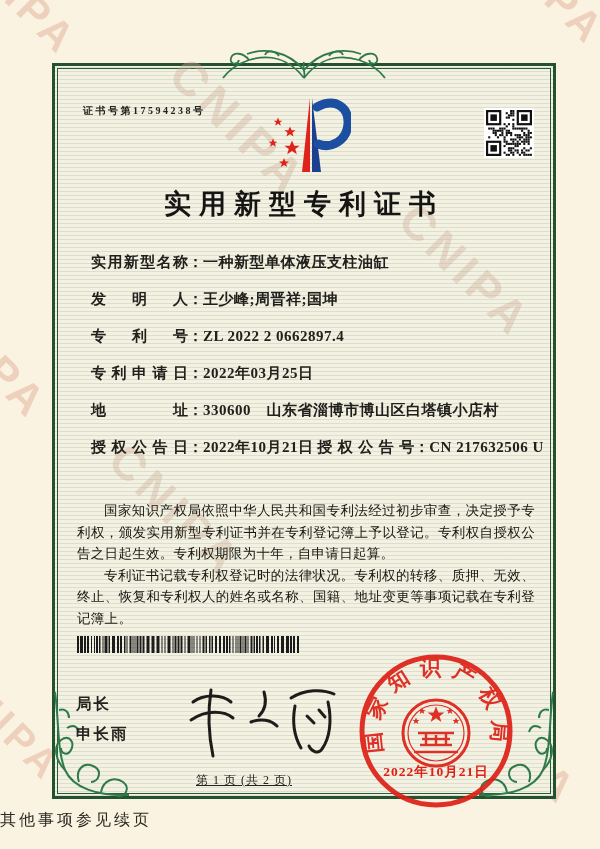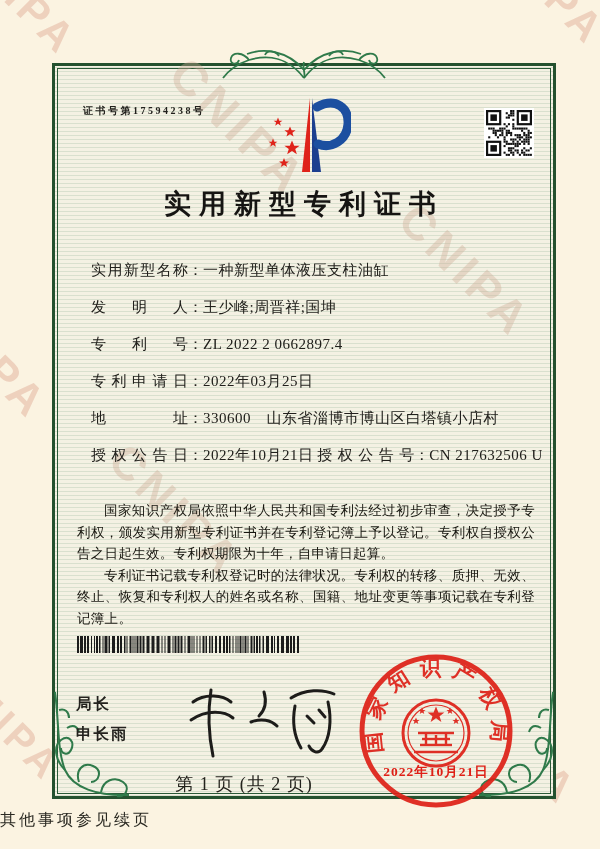--- a/index.html
+++ b/index.html
@@ -11,38 +11,38 @@
   .wm.soft{color:rgba(206,172,150,0.38);}
   .frame{position:absolute;left:52px;top:63px;width:498px;height:730px;
          border:3px solid #24512f;background:#f4f1e3;
          background-image:repeating-linear-gradient(0deg, rgba(122,162,132,0.22) 0px, rgba(122,162,132,0.22) 1px, transparent 1px, transparent 4px);}
   .frame::before{content:'';position:absolute;inset:2px;border:1px solid #2a5a38;pointer-events:none;}
   .certno{position:absolute;left:28px;top:38px;font-size:10px;font-weight:700;letter-spacing:2.5px;color:#21201c;}
   .logo{position:absolute;left:206px;top:28px;}
   .qrbox{position:absolute;left:429px;top:42px;width:50px;height:50px;background:#ffffff;padding:2px;box-sizing:border-box;}
   .title{position:absolute;left:0;right:0;top:120px;text-align:center;font-size:27px;font-weight:700;
          letter-spacing:8px;color:#151412;}
-  .fields{position:absolute;left:36px;top:192px;right:16px;font-size:15px;font-weight:400;color:#21201c;}
+  .fields{position:absolute;left:36px;top:184px;right:16px;font-size:15px;font-weight:700;color:#21201c;}
   .frow{margin-bottom:13px;line-height:24px;white-space:nowrap;}
   .flabel{display:inline-block;width:97px;text-align:justify;text-align-last:justify;vertical-align:top;}
   .fcolon{display:inline-block;width:15px;vertical-align:top;}
   .fvalue{letter-spacing:0.5px;}
   .pair2{}
   .paras{position:absolute;left:22px;top:434px;width:458px;font-size:13.5px;line-height:21.5px;
          color:#17160f;text-align:justify;}
   .paras p{margin:0;text-indent:2em;letter-spacing:0.3px;}
   .barcode{position:absolute;left:22px;top:570px;}
   .director{position:absolute;left:21px;top:628px;font-family:"Liberation Sans",sans-serif;
             font-weight:700;font-size:15.5px;color:#23221e;letter-spacing:2px;}
   .director div{margin-bottom:9px;}
   .sig{position:absolute;left:118px;top:610px;}
   .seal{position:absolute;left:301px;top:585px;width:160px;height:160px;}
   .sealdate{position:absolute;left:301px;top:697px;width:160px;text-align:center;color:#de2017;
             font-weight:700;font-size:13.5px;letter-spacing:1px;}
-  .pagenum{position:absolute;left:0;right:120px;top:706px;text-align:center;font-size:18px;color:#23221c;letter-spacing:1px;}
+  .pagenum{position:absolute;left:0;right:120px;top:706px;text-align:center;font-size:12px;color:#23221c;letter-spacing:1px;text-decoration:underline;}
   .footnote{position:absolute;left:0;right:0;top:810px;font-size:16px;color:#2a2922;letter-spacing:3px;}
   .ornament-top{position:absolute;left:50%;top:-18px;transform:translateX(-50%);}
   .corner-bl{position:absolute;left:-6px;bottom:-6px;}
   .corner-br{position:absolute;right:-6px;bottom:-6px;transform:scaleX(-1);}
 </style>
 </head>
 <body>
 
 <div class="page">
 

